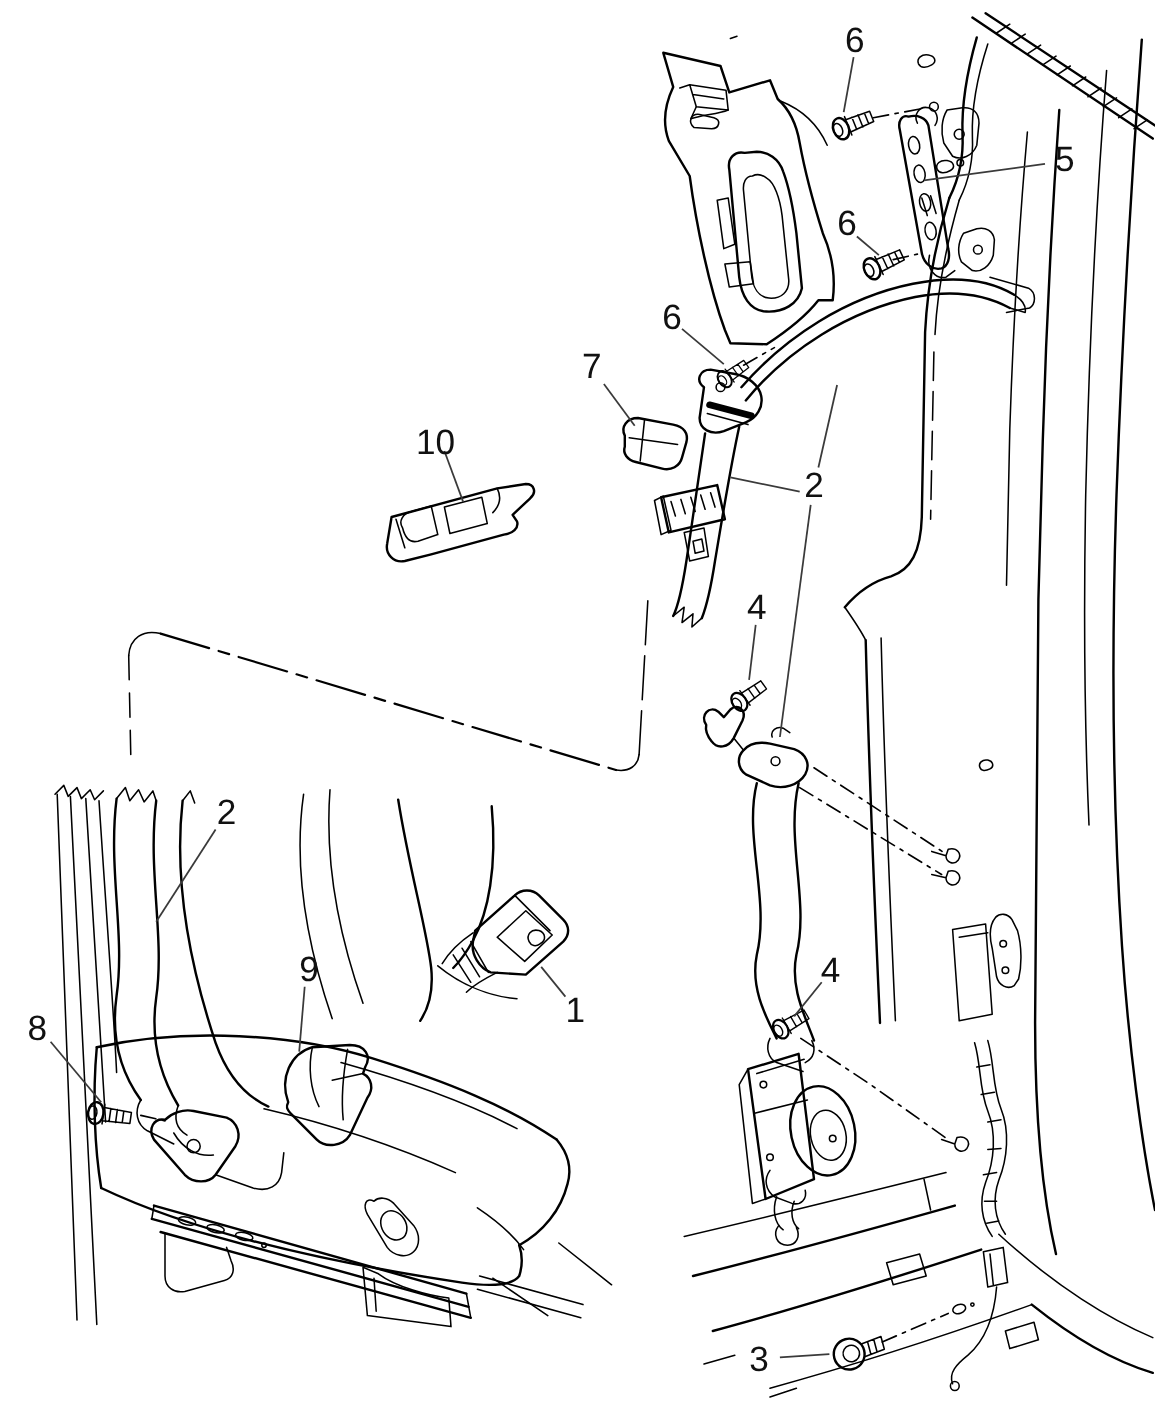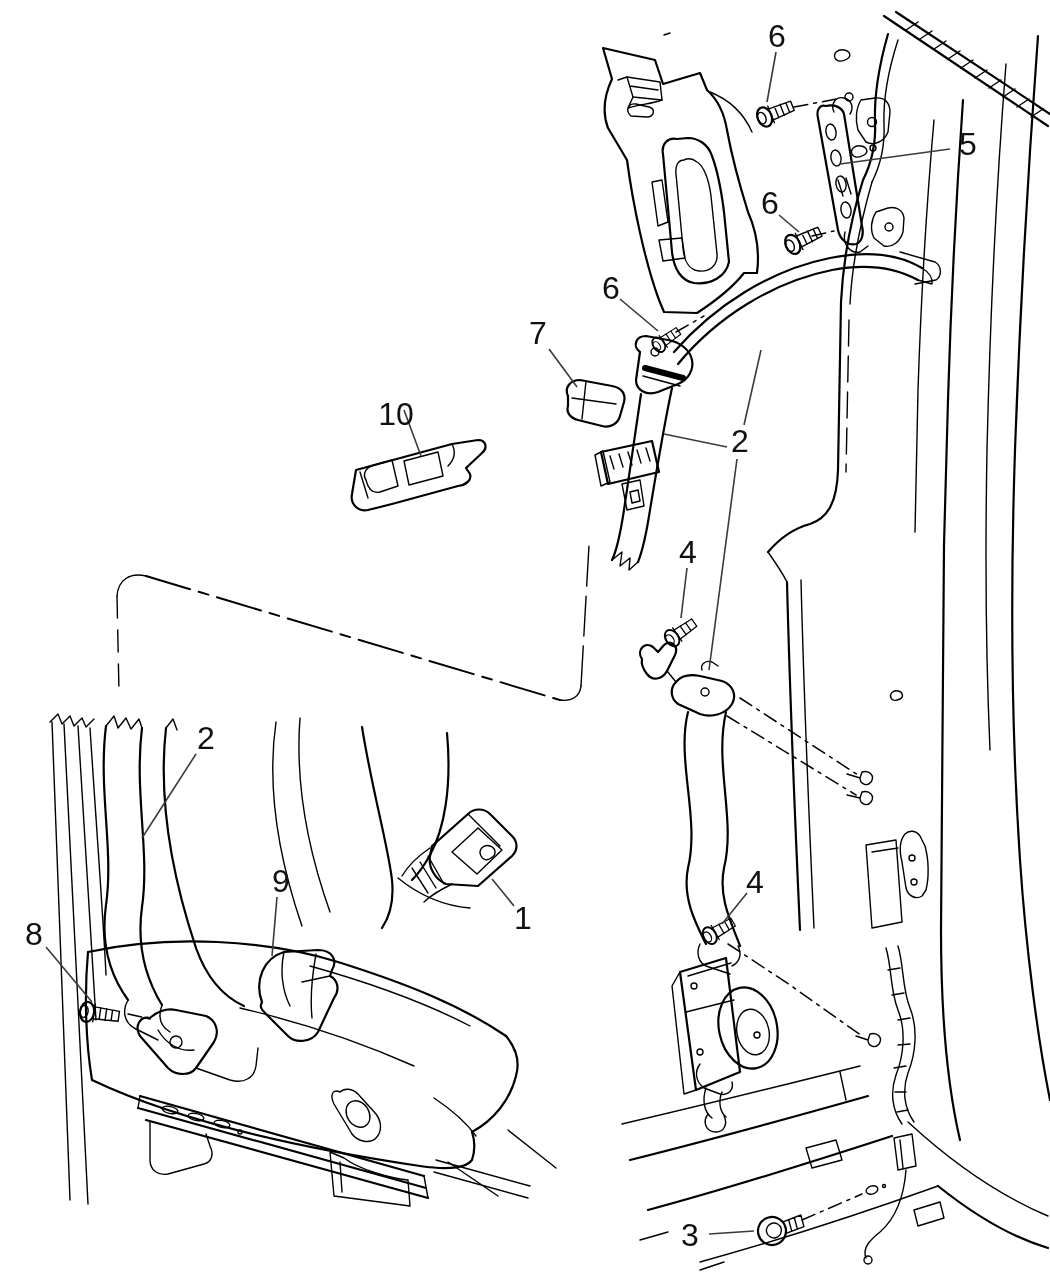--- a/index.html
+++ b/index.html
@@ -289,21 +289,21 @@
       <line x1="747" y1="893" x2="722" y2="924" stroke="#3a3a3a" stroke-width="1.6"></line>
       <line x1="709" y1="1234" x2="754" y2="1231" stroke="#3a3a3a" stroke-width="1.6"></line>
     </svg>
 
 <div id="callout-layer">
       <div class="callout" style="left: 777px; top: 36px; font-size: 32px; color: rgb(17, 17, 17);">6</div>
       <div class="callout" style="left: 968px; top: 144px; font-size: 32px; color: rgb(17, 17, 17);">5</div>
       <div class="callout" style="left: 770px; top: 203px; font-size: 32px; color: rgb(17, 17, 17);">6</div>
       <div class="callout" style="left: 611px; top: 288px; font-size: 32px; color: rgb(17, 17, 17);">6</div>
       <div class="callout" style="left: 538px; top: 333px; font-size: 32px; color: rgb(17, 17, 17);">7</div>
-      <div class="callout" style="left: 396px; top: 414px; font-size: 32px; color: rgb(17, 17, 17);">10</div>
+      <div class="callout" style="left: 396px; top: 402px; font-size: 32px; color: rgb(17, 17, 17);">10</div>
       <div class="callout" style="left: 740px; top: 441px; font-size: 32px; color: rgb(17, 17, 17);">2</div>
       <div class="callout" style="left: 688px; top: 552px; font-size: 32px; color: rgb(17, 17, 17);">4</div>
       <div class="callout" style="left: 206px; top: 738px; font-size: 32px; color: rgb(17, 17, 17);">2</div>
       <div class="callout" style="left: 281px; top: 881px; font-size: 32px; color: rgb(17, 17, 17);">9</div>
       <div class="callout" style="left: 34px; top: 934px; font-size: 32px; color: rgb(17, 17, 17);">8</div>
       <div class="callout" style="left: 523px; top: 918px; font-size: 32px; color: rgb(17, 17, 17);">1</div>
       <div class="callout" style="left: 755px; top: 882px; font-size: 32px; color: rgb(17, 17, 17);">4</div>
       <div class="callout" style="left: 690px; top: 1235px; font-size: 32px; color: rgb(17, 17, 17);">3</div>
     </div>
 

